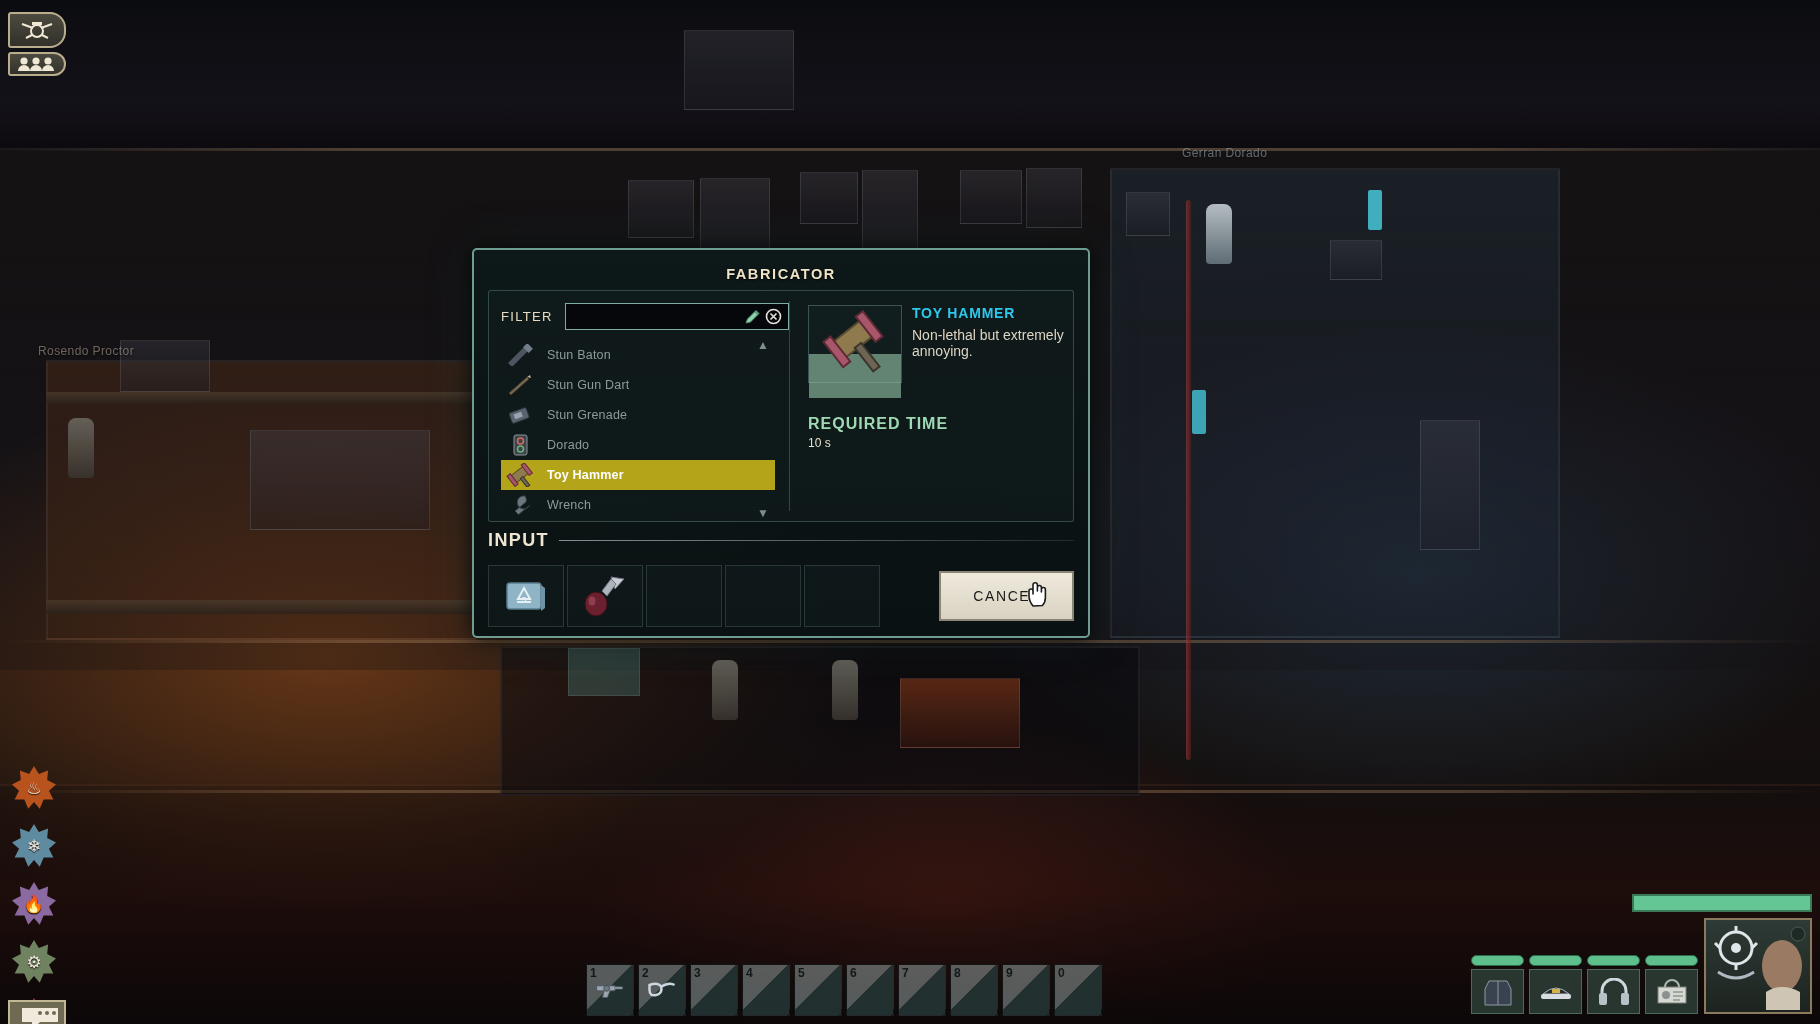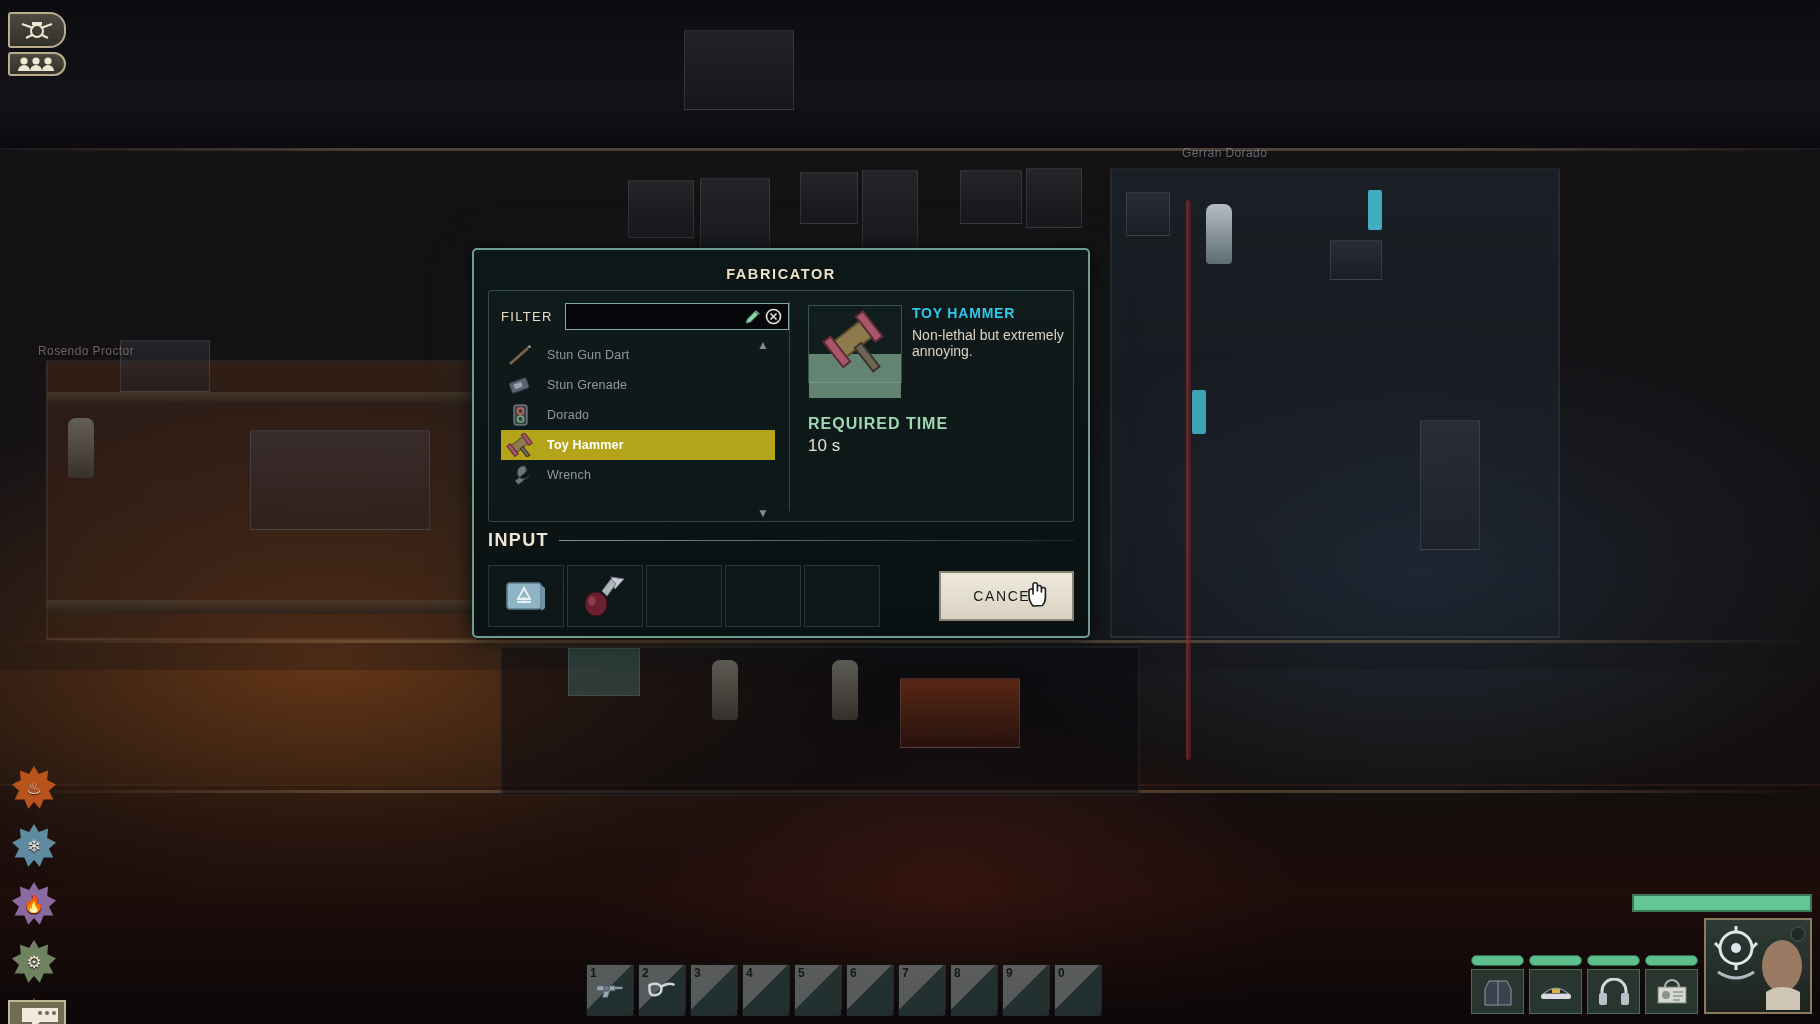--- a/index.html
+++ b/index.html
@@ -130,21 +130,21 @@
   
   #prev-box { width:94px; height:78px; border:1px solid rgba(140,190,180,.35);
     position:relative; background:rgba(20,34,34,.5); }
   #prev-fill { position:absolute; left:0; right:0; bottom:-16px; height:44px;
     background:rgba(150,195,168,.62); }
   #detail-title { position:absolute; left:118px; top:14px; color:#2ec8ec;
     font-size:14px; font-weight:bold; letter-spacing:.8px; }
   #detail-desc { position:absolute; left:118px; top:36px; right:6px; color:#ddd5c4; font-size:14px; }
   #req-title { position:absolute; left:14px; top:124px; color:#9fd9b4; font-size:16px;
     font-weight:bold; letter-spacing:1px; }
-  #req-val { position:absolute; left:14px; top:145px; color:#e7e0d0; font-size:17px; }
+  #req-val { position:absolute; left:14px; top:145px; color:#e7e0d0; font-size:12px; }
 
   
   #input-section { position:absolute; left:14px; right:14px; top:280px; }
   #input-row { display:flex; align-items:center; gap:10px; }
   #input-label { color:#efe6d2; font-size:18px; font-weight:bold; letter-spacing:1.4px; }
   #input-line { flex:1; height:1px; background:linear-gradient(90deg, rgba(200,210,210,.65), rgba(200,210,210,.12)); }
   #slots-and-cancel { display:flex; align-items:center; margin-top:14px; }
   #in-slots { display:flex; gap:3px; }
   .in-slot { width:76px; height:62px; border:1px solid rgba(140,170,170,.22);
     background:rgba(24,34,36,.35); display:flex; align-items:center; justify-content:center; }
@@ -372,20 +372,29 @@
                 <circle cx="8.5" cy="8.5" r="7" fill="none" stroke="#e8e4da" stroke-width="1.6"></circle>
                 <path d="M5.5 5.5 l6 6 M11.5 5.5 l-6 6" stroke="#e8e4da" stroke-width="1.6"></path>
               </svg>
           </span>
         </div>
       </div>
 
       <div id="item-list">
         <div class="arrow-up">▲</div>
 
+        <div class="item-row">
+          <span class="ico">
+            <svg width="30" height="22" viewBox="0 0 30 22">
+                <path d="M3 19 l16 -16 l4 4 l-16 16z" fill="#4d5560" stroke="#2c333b"></path>
+                <rect x="19" y="1" width="8" height="6" transform="rotate(45 23 4)" fill="#717d8a"></rect>
+              </svg>
+          </span>
+          <span class="nm">Stun Baton</span>
+        </div>
 
         <div class="item-row">
           <span class="ico">
             <svg width="30" height="22" viewBox="0 0 30 22">
                 <path d="M4 19 l18 -16 l2 2 l-18 16z" fill="#7a6a52" stroke="#3d362a"></path>
                 <path d="M22 3 l3 -2 l1 3z" fill="#b9b2a2"></path>
               </svg>
           </span>
           <span class="nm">Stun Gun Dart</span>
         </div>

